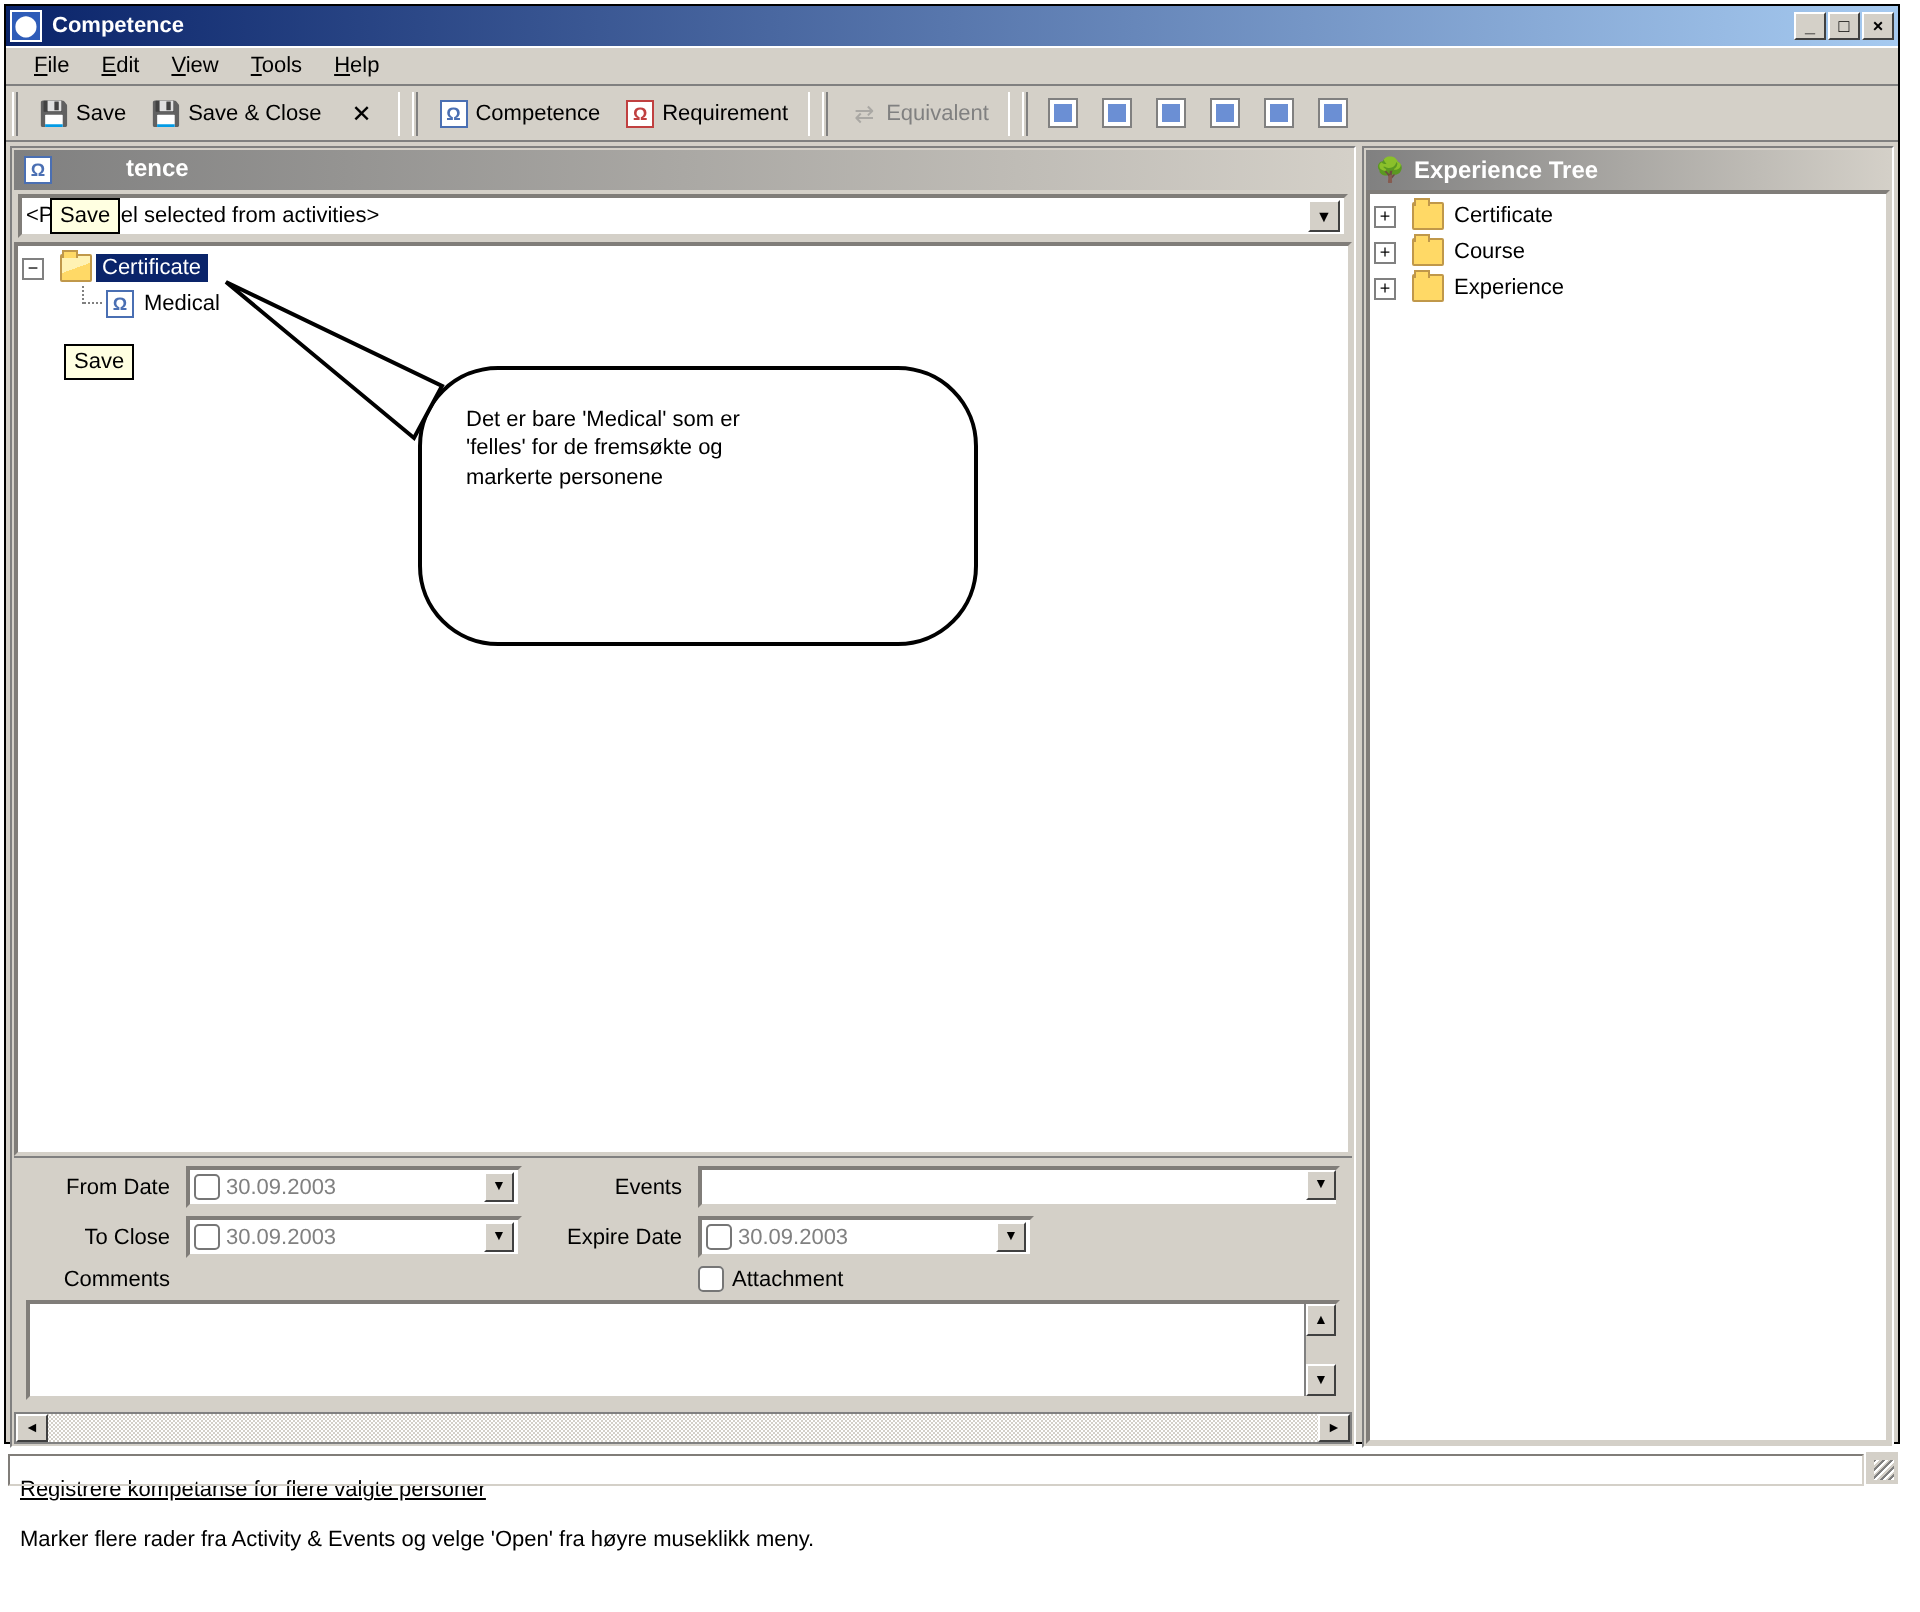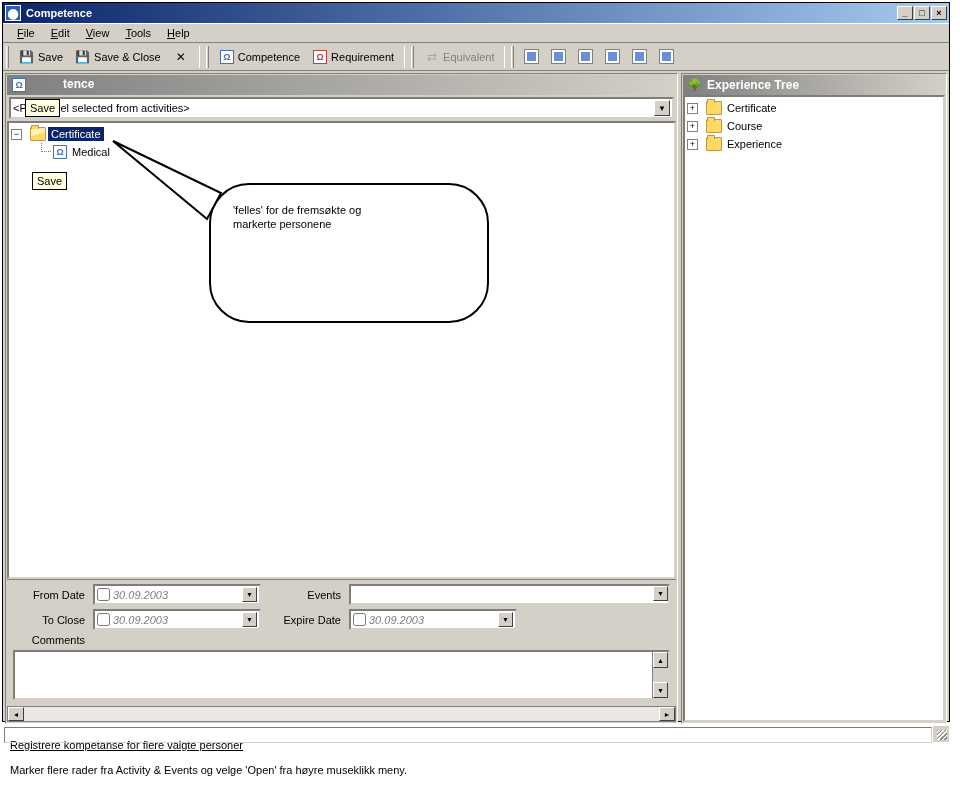--- a/index.html
+++ b/index.html
@@ -35,21 +35,21 @@
 .folder-icon { width: 16px; height: 14px; background: #ffd966; border: 1px solid #c0984a; border-radius: 1px; display: inline-block; position: relative; }
 .folder-icon:before { content: ''; position: absolute; top: -3px; left: 0; width: 6px; height: 3px; background: #ffd966; border: 1px solid #c0984a; border-bottom: none; }
 .folder-icon.open { background: linear-gradient(160deg, #fff2b3 50%, #ffd966 50%); }
 .comp-icon { width: 14px; height: 14px; background: #fff; border: 1px solid #4a6fb3; display: inline-flex; align-items: center; justify-content: center; color: #4a6fb3; font-size: 9px; font-weight: bold; }
 .tree-label { padding: 1px 3px; }
 .tree-label.selected { background: #0a246a; color: #fff; }
 .form-area { background: #d4d0c8; padding: 4px 6px; display: grid; grid-template-columns: 72px 168px 72px 1fr; gap: 4px 8px; align-items: center; border-top: 1px solid #808080; }
 .form-label { font-size: 11px; white-space: nowrap; text-align: right; }
 .date-field { display: flex; align-items: center; height: 21px; background: #fff; border: 2px inset #d4d0c8; padding: 0 2px; gap: 3px; }
 .date-field input[type=checkbox] { width: 13px; height: 13px; }
-.date-text { flex: 1; color: #808080; font-style: italic; }
+.date-text { flex: 1; color: #808080; }
 .date-drop { width: 15px; height: 15px; background: #d4d0c8; border: 1px solid #fff; border-right-color: #404040; border-bottom-color: #404040; display: flex; align-items: center; justify-content: center; font-size: 7px; }
 .level-field { height: 21px; background: #fff; border: 2px inset #d4d0c8; display: flex; }
 .comments-textarea { grid-column: 1 / 5; height: 50px; background: #fff; border: 2px inset #d4d0c8; display: flex; }
 .comments-textarea textarea { flex: 1; border: none; resize: none; font-family: inherit; font-size: 11px; padding: 2px; }
 .scroll-v { width: 16px; background: #d4d0c8; border-left: 1px solid #808080; display: flex; flex-direction: column; }
 .scroll-btn-v { height: 16px; background: #d4d0c8; border: 1px solid #fff; border-right-color: #404040; border-bottom-color: #404040; display: flex; align-items: center; justify-content: center; font-size: 7px; }
 .hscroll { height: 16px; background: #d4d0c8; border: 1px solid #808080; display: flex; margin-top: 2px; }
 .hscroll-btn { width: 16px; background: #d4d0c8; border: 1px solid #fff; border-right-color: #404040; border-bottom-color: #404040; display: flex; align-items: center; justify-content: center; font-size: 7px; }
 .hscroll-track { flex: 1; background: repeating-conic-gradient(#d4d0c8 0% 25%, #fff 0% 50%) 50% / 2px 2px; }
 .resize-grip { width: 16px; height: 16px; background: #d4d0c8; position: relative; }
@@ -201,20 +201,24 @@
           <div class="date-field" style="width:168px">
             <input type="checkbox" style="">
             <span class="date-text">30.09.2003</span>
             <span class="date-drop">▼</span>
           </div>
         </div>
 
         <span class="form-label" style="grid-row:3">Comments</span>
         <span></span>
         <span></span>
+        <div class="attach-row">
+          <input type="checkbox" style="">
+          <span>Attachment</span>
+        </div>
 
         <div class="comments-textarea">
           <textarea style=""></textarea>
           <div class="scroll-v">
             <div class="scroll-btn-v">▲</div>
             <div style="flex:1"></div>
             <div class="scroll-btn-v">▼</div>
           </div>
         </div>
       </div>
@@ -261,20 +265,21 @@
 
   <div class="tooltip" style="left:22px; top:96px;">Save</div>
 
   <span style="position:absolute; left:60px; top:74px; color:#fff; font-weight:bold; font-size:12px;">tence</span>
 
   <div class="callout" style="left:206px; top:180px;">
     <svg width="60" height="60" style="left:-98px; top:-44px;">
       <path d="M 2 2 L 110 54 L 96 80 Z" fill="#fff" stroke="#000" stroke-width="2"></path>
     </svg>
     <div class="callout-bubble">
+      <div>Det er bare 'Medical' som er</div>
       <div>'felles' for de fremsøkte og</div>
       <div>markerte personene</div>
     </div>
   </div>
 
 </div>
 
 <div class="caption-area">
   <div class="underline">Registrere kompetanse for flere valgte personer</div>
   <div style="height:10px"></div>

